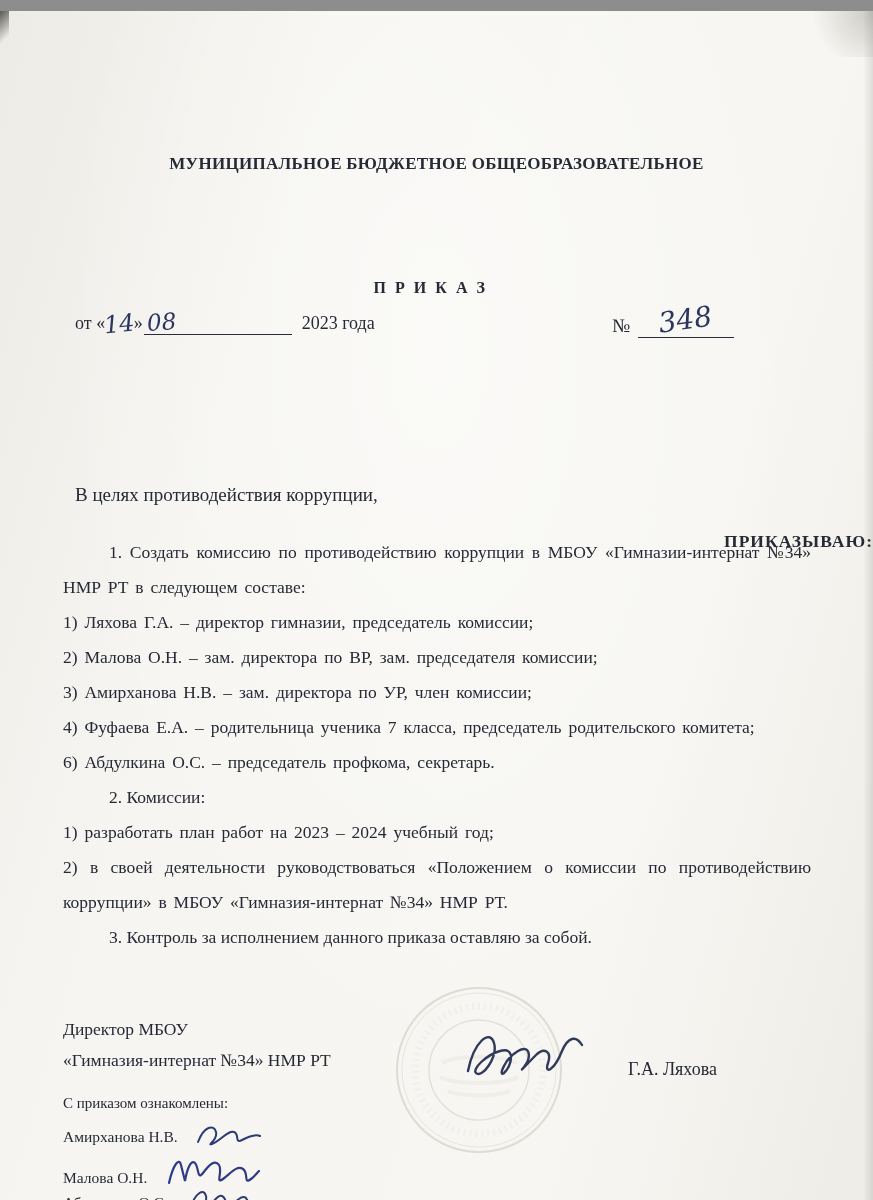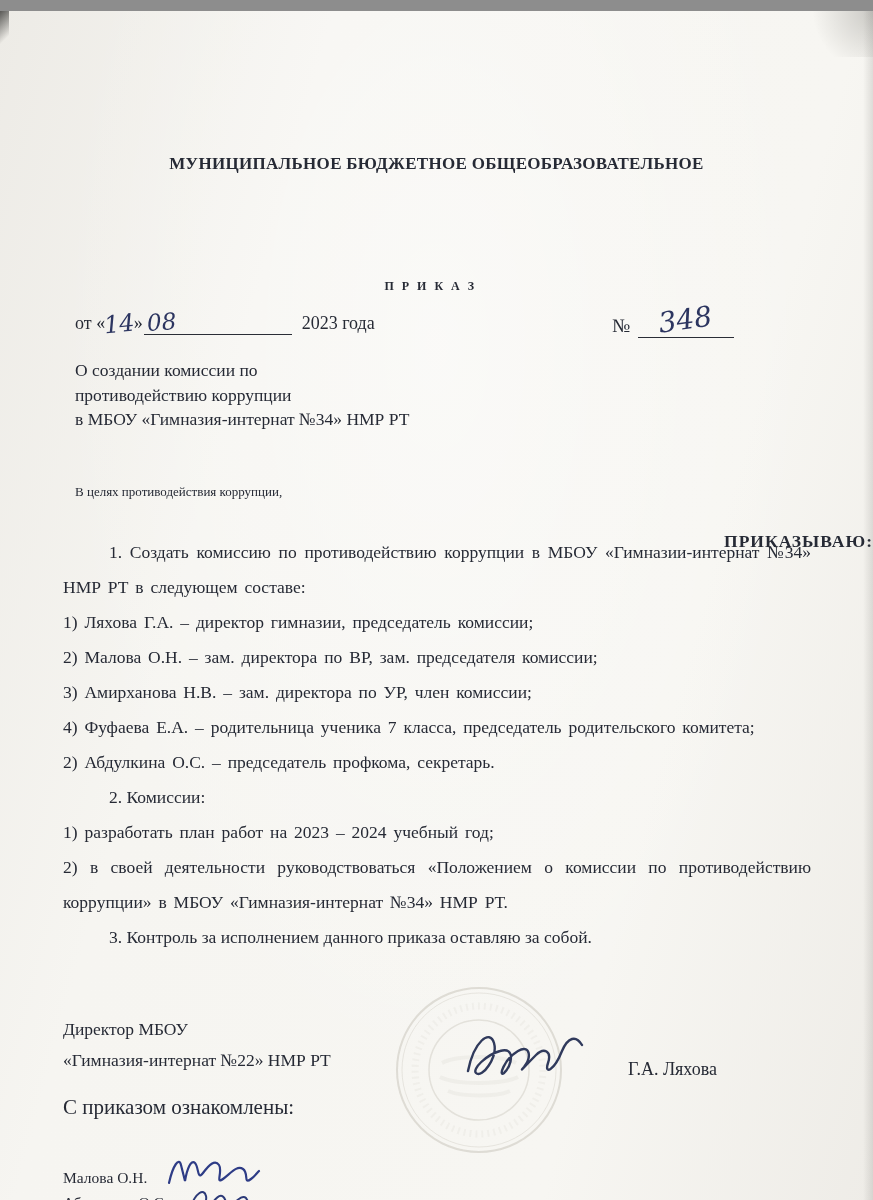--- a/index.html
+++ b/index.html
@@ -24,52 +24,52 @@
     background:radial-gradient(circle at top right, rgba(120,118,112,.35), rgba(120,118,112,0) 72%); }
   .edge-right { position:absolute; right:0; top:0; bottom:0; width:10px;
     background:linear-gradient(to left, rgba(90,88,84,.16), rgba(90,88,84,0)); }
   .edge-bottom { position:absolute; left:0; right:0; bottom:0; height:8px;
     background:linear-gradient(to top, rgba(90,88,84,.14), rgba(90,88,84,0)); }
 
   .org { position:absolute; top:140px; left:0; right:0; text-align:center;
     font-weight:700; font-size:17px; line-height:1.5; letter-spacing:.3px; }
 
   .title { position:absolute; top:268px; left:0; right:12px; text-align:center;
-    font-weight:700; font-size:12px; letter-spacing:2.5px; }
+    font-weight:700; font-size:16px; letter-spacing:2.5px; }
 
   .date-row { position:absolute; top:300px; left:75px; font-size:18px; white-space:nowrap; }
   .hand { font-family:"DejaVu Serif", serif; font-style:italic; color:#2c3560; line-height:1; }
   .hand-day { display:inline-block; font-size:24px; transform:rotate(-6deg); vertical-align:-3px; margin:0 -1px; }
   .date-ul { display:inline-block; min-width:148px; border-bottom:1.4px solid #2a2d36;
     padding-left:3px; margin-left:1px; margin-right:10px; }
   .hand-month { display:inline-block; font-size:23px; transform:rotate(-4deg); vertical-align:-1px; }
 
   .num-block { position:absolute; top:298px; left:612px; font-size:19px; white-space:nowrap; }
   .num-ul { display:inline-block; width:96px; border-bottom:1.4px solid #2a2d36;
     text-align:center; margin-left:8px; }
   .hand-num { display:inline-block; font-size:28px; transform:rotate(-8deg) translateY(-3px); }
 
   .subject { position:absolute; top:347px; left:75px; font-size:17.5px; line-height:1.4; }
 
-  .preamble { position:absolute; top:473px; left:75px; font-size:13px; }
+  .preamble { position:absolute; top:473px; left:75px; font-size:19px; }
 
   .order-word { position:absolute; top:520px; left:0; right:0; text-align:right;
     font-weight:700; font-size:17.5px; letter-spacing:1px; }
 
   .body { position:absolute; top:524px; left:63px; width:748px; font-size:17.5px; line-height:2.0; }
   .justify { text-align:justify; word-spacing:2.5px; }
   .indent { text-indent:46px; }
 
   .sig-left { position:absolute; top:1003px; left:63px; font-size:17.5px; line-height:1.75; }
   .sig-name { position:absolute; top:1048px; left:628px; font-size:18px; }
 
   .stamp { position:absolute; top:968px; left:384px; opacity:.62; }
   .sig-director { position:absolute; top:1010px; left:460px; }
 
-  .ack-label { position:absolute; top:1084px; left:63px; font-size:21px; }
+  .ack-label { position:absolute; top:1084px; left:63px; font-size:15px; }
   .ack-row { position:absolute; left:63px; display:flex; align-items:flex-end; gap:16px; font-size:15.5px; }
   .ack-1 { top:1107px; }
   .ack-2 { top:1138px; }
   .ack-3 { top:1171px; }
   .ack-row svg { margin-bottom:-4px; }
 </style>
 </head>
 <body>
 
 <div class="page">
@@ -82,63 +82,64 @@
   <div class="org">
     <div>МУНИЦИПАЛЬНОЕ БЮДЖЕТНОЕ ОБЩЕОБРАЗОВАТЕЛЬНОЕ</div>
   </div>
 
   <div class="title">П Р И К А З</div>
 
   <div class="date-row"><span>от «</span><span class="hand hand-day">14</span><span>»</span><span class="date-ul"><span class="hand hand-month">08</span></span><span>2023 года</span></div>
 
   <div class="num-block"><span>№</span><span class="num-ul"><span class="hand hand-num">348</span></span></div>
 
-  <div class="subject">
-    <div>О создании комиссии по</div>
-    <div>противодействию коррупции</div>
-    <div>в МБОУ «Гимназия-интернат №34» НМР РТ</div>
-  </div>
 
   <div class="preamble">В целях противодействия коррупции,</div>
 
   <div class="order-word">ПРИКАЗЫВАЮ:</div>
 
   <div class="body">
     <div class="justify indent">1. Создать комиссию по противодействию коррупции в МБОУ «Гимназии-интернат №34» НМР РТ в следующем составе:</div>
     <div class="justify">1) Ляхова Г.А. – директор гимназии, председатель комиссии;</div>
     <div class="justify">2) Малова О.Н. – зам. директора по ВР, зам. председателя комиссии;</div>
     <div class="justify">3) Амирханова Н.В. – зам. директора по УР, член комиссии;</div>
     <div class="justify">4) Фуфаева Е.А. – родительница ученика 7 класса, председатель родительского комитета;</div>
-    <div class="justify">2) Абдулкина О.С. – председатель профкома, секретарь.</div>
+    <div class="justify">6) Абдулкина О.С. – председатель профкома, секретарь.</div>
     <div class="indent">2. Комиссии:</div>
     <div class="justify">1) разработать план работ на 2023 – 2024 учебный год;</div>
     <div class="justify">2) в своей деятельности руководствоваться «Положением о комиссии по противодействию коррупции» в МБОУ «Гимназия-интернат №34» НМР РТ.</div>
     <div class="indent">3. Контроль за исполнением данного приказа оставляю за собой.</div>
   </div>
 
   <svg class="stamp" width="190" height="182" viewBox="0 0 190 182">
     <circle cx="95" cy="91" r="82" fill="none" stroke="#a8a294" stroke-width="2" opacity="0.5"></circle>
     <circle cx="95" cy="91" r="77" fill="none" stroke="#a8a294" stroke-width="1" opacity="0.35"></circle>
     <circle cx="95" cy="91" r="50" fill="none" stroke="#a8a294" stroke-width="1.5" opacity="0.4"></circle>
     <circle cx="95" cy="91" r="64" fill="none" stroke="#a8a294" stroke-width="7" opacity="0.14" stroke-dasharray="2 4"></circle>
     <path d="M58 84 C72 76 118 76 132 84 M56 98 C72 106 118 106 134 98 M64 112 C78 118 112 118 126 112" stroke="#a8a294" stroke-width="4" opacity="0.16" fill="none"></path>
   </svg>
 
   <svg class="sig-director" width="130" height="75" viewBox="0 0 130 75">
     <path d="M8 50 C14 20 30 8 34 22 C38 36 22 58 16 52 C12 48 26 34 40 30 C56 25 52 45 44 52 C38 57 44 38 58 30 C70 23 72 36 64 46 C58 53 66 44 76 34 C84 26 92 30 88 42 C84 54 94 50 102 30 C108 16 116 14 122 24" stroke="#303a5c" stroke-width="2.4" fill="none" stroke-linecap="round"></path>
   </svg>
 
   <div class="sig-left">
     <div>Директор МБОУ</div>
-    <div>«Гимназия-интернат №22» НМР РТ</div>
+    <div>«Гимназия-интернат №34» НМР РТ</div>
   </div>
   <div class="sig-name">Г.А. Ляхова</div>
 
   <div class="ack-label">С приказом ознакомлены:</div>
 
+  <div class="ack-row ack-1">
+    <span>Амирханова Н.В.</span>
+    <svg width="70" height="32" viewBox="0 0 70 32">
+      <path d="M4 24 C10 8 20 6 22 14 C24 22 12 28 18 26 C26 23 34 12 40 14 C46 16 40 26 48 22 C56 18 62 16 66 18" stroke="#2c3a78" stroke-width="2" fill="none" stroke-linecap="round"></path>
+    </svg>
+  </div>
 
   <div class="ack-row ack-2">
     <span>Малова О.Н.</span>
     <svg width="100" height="42" viewBox="0 0 100 42">
       <path d="M6 34 C10 16 16 8 18 16 L22 32 C24 20 28 10 32 14 C36 18 34 32 40 24 C46 16 52 10 56 16 C60 22 52 36 60 30 C68 24 74 16 80 20 C86 24 80 36 88 30 C92 27 94 24 96 22" stroke="#2e3c86" stroke-width="2.2" fill="none" stroke-linecap="round"></path>
     </svg>
   </div>
 
   <div class="ack-row ack-3">
     <span>Абдулкина О.С.</span>

